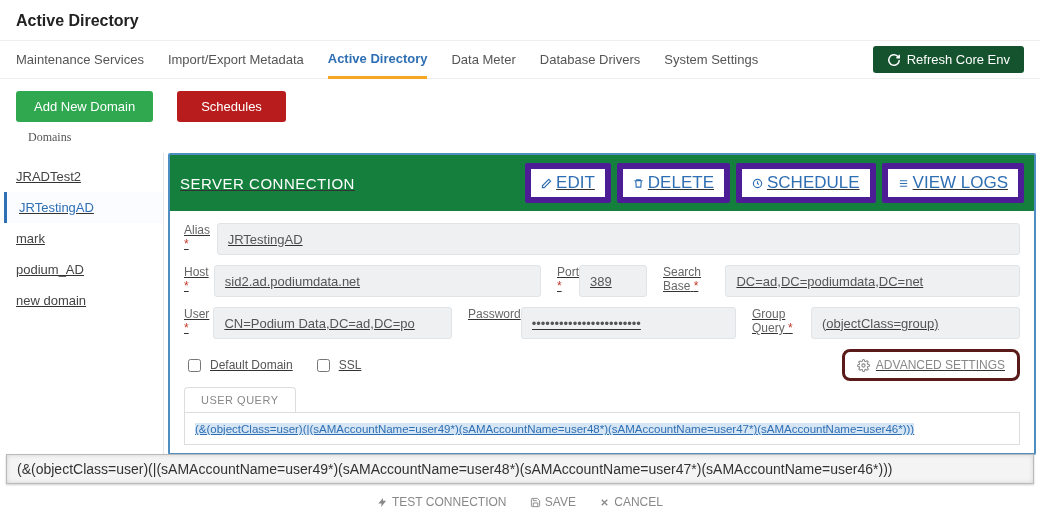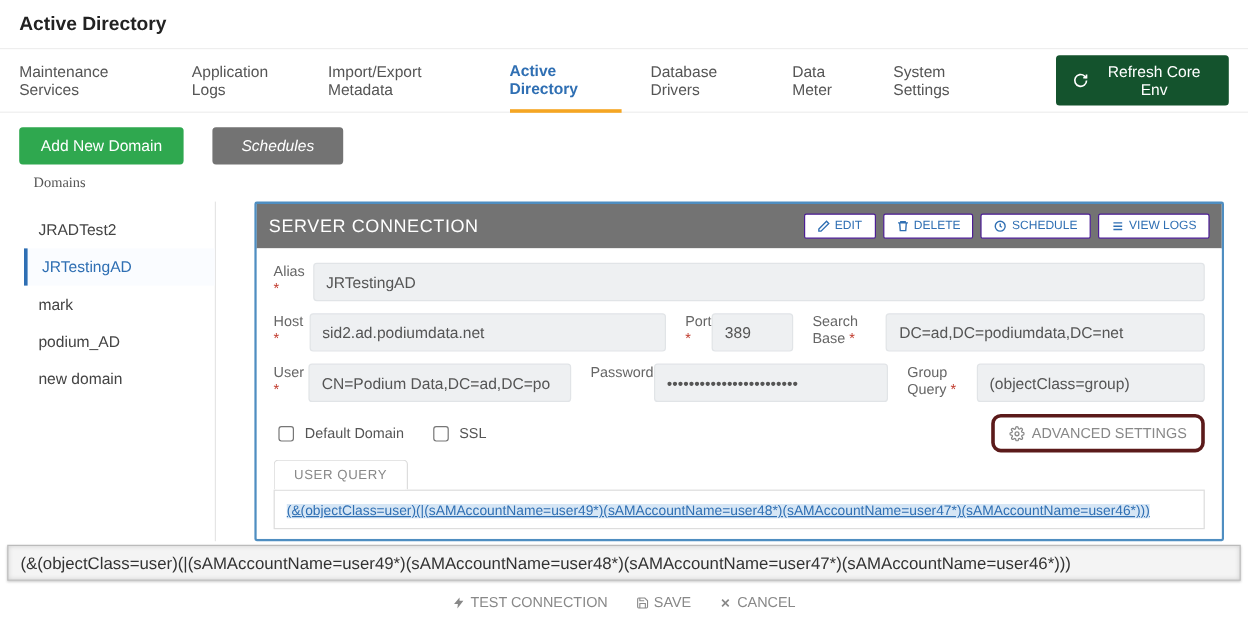--- a/index.html
+++ b/index.html
@@ -9,34 +9,34 @@
   .page-title { font-size: 16px; font-weight: 600; padding: 12px 16px 10px; color: #222; }
 
   .tabbar { display: flex; align-items: center; gap: 24px; padding: 0 16px; border-top: 1px solid #eee; border-bottom: 1px solid #eee; }
   .tabbar .tab { padding: 10px 0; color: #555; cursor: pointer; }
   .tabbar .tab.active { color: #2f6fb3; font-weight: 600; border-bottom: 3px solid #f5a623; margin-bottom: -1px; }
   .tabbar .spacer { flex: 1; }
   .btn-refresh { display: flex; align-items: center; gap: 6px; background: #14532d; color: #fff; border: none; border-radius: 3px; padding: 6px 14px; cursor: pointer; font-size: 13px; }
 
   .topbuttons { display: flex; gap: 24px; padding: 12px 16px 6px; }
   .btn-green { background: #2fa84f; color: #fff; border: none; border-radius: 3px; padding: 8px 18px; cursor: pointer; font-size: 13px; }
-  .btn-dark { background: #737373; color: #fff; border: none; border-radius: 3px; padding: 8px 24px; cursor: pointer; font-size: 13px; font-style: italic; }
+  .btn-dark { background: #b91c1c; color: #fff; border: none; border-radius: 3px; padding: 8px 24px; cursor: pointer; font-size: 13px; }
 
   .domains-label { padding: 2px 28px 8px; font-size: 12px; color: #555; font-family: Liberation Serif, serif; }
 
-  .main { display: flex; padding: 0 20px 16px; gap: 32px; }
+  .main { display: flex; padding: 0 4px 16px; gap: 4px; text-decoration: underline; }
   .sidebar { width: 160px; border-right: 1px solid #e5e5e5; padding-top: 8px; }
   .sidebar-item { padding: 8px 12px; cursor: pointer; color: #444; font-size: 13px; }
   .sidebar-item.selected { color: #2f6fb3; border-left: 3px solid #2f6fb3; background: #fafcff; }
 
   .panel { flex: 1; border: 2px solid #4f8ec1; border-radius: 2px; }
-  .panel-header { background: #737373; color: #fff; display: flex; align-items: center; padding: 8px 10px; justify-content: space-between; }
+  .panel-header { background: #15803d; color: #fff; display: flex; align-items: center; padding: 8px 10px; justify-content: space-between; }
   .panel-header h2 { margin: 0; font-size: 15px; font-weight: 500; letter-spacing: 0.5px; flex: 1; }
   .hdr-actions { display: flex; gap: 6px; }
-  .hdr-btn { background: #fff; color: #2f6fb3; border: 1px solid #4c1d95; border-radius: 2px; padding: 4px 10px; font-size: 10px; cursor: pointer; display: flex; align-items: center; gap: 4px; font-weight: 500; }
+  .hdr-btn { background: #fff; color: #2f6fb3; border: 6px solid #4c1d95; border-radius: 2px; padding: 4px 10px; font-size: 17px; cursor: pointer; display: flex; align-items: center; gap: 4px; font-weight: 500; }
 
   .panel-body { padding: 12px 14px 8px; background: #fff; }
   .row { display: flex; gap: 16px; margin-bottom: 10px; }
   .field { display: flex; flex-direction: row; flex: 1; }
   .field.small { flex: 0 0 90px; }
   .label { font-size: 12px; color: #666; margin-bottom: 4px; }
   .req { color: #c0392b; }
   .input { background: #eef0f2; border: 1px solid #e1e4e7; border-radius: 3px; padding: 7px 10px; font-size: 13px; color: #555; width: 100%; }
 
   .checks-row { display: flex; align-items: center; gap: 20px; margin-top: 4px; margin-bottom: 6px; }
@@ -58,25 +58,24 @@
 </style>
 </head>
 <body>
 
 <div class="page">
 
   <div class="page-title">Active Directory</div>
 
   <div class="tabbar">
     <span class="tab">Maintenance Services</span>
-    <span class="tab">Application Logs</span>
     <span class="tab">Import/Export Metadata</span>
     <span class="tab active">Active Directory</span>
+    <span class="tab">Data Meter</span>
     <span class="tab">Database Drivers</span>
-    <span class="tab">Data Meter</span>
     <span class="tab">System Settings</span>
     <span class="spacer"></span>
     <button class="btn-refresh">
       <svg width="14" height="14" viewBox="0 0 24 24" fill="none" stroke="#fff" stroke-width="2.5">
           <path d="M21 12a9 9 0 1 1-3-6.7L21 8"></path>
           <path d="M21 3v5h-5"></path>
         </svg>
       <span>Refresh Core Env</span>
     </button>
   </div>

